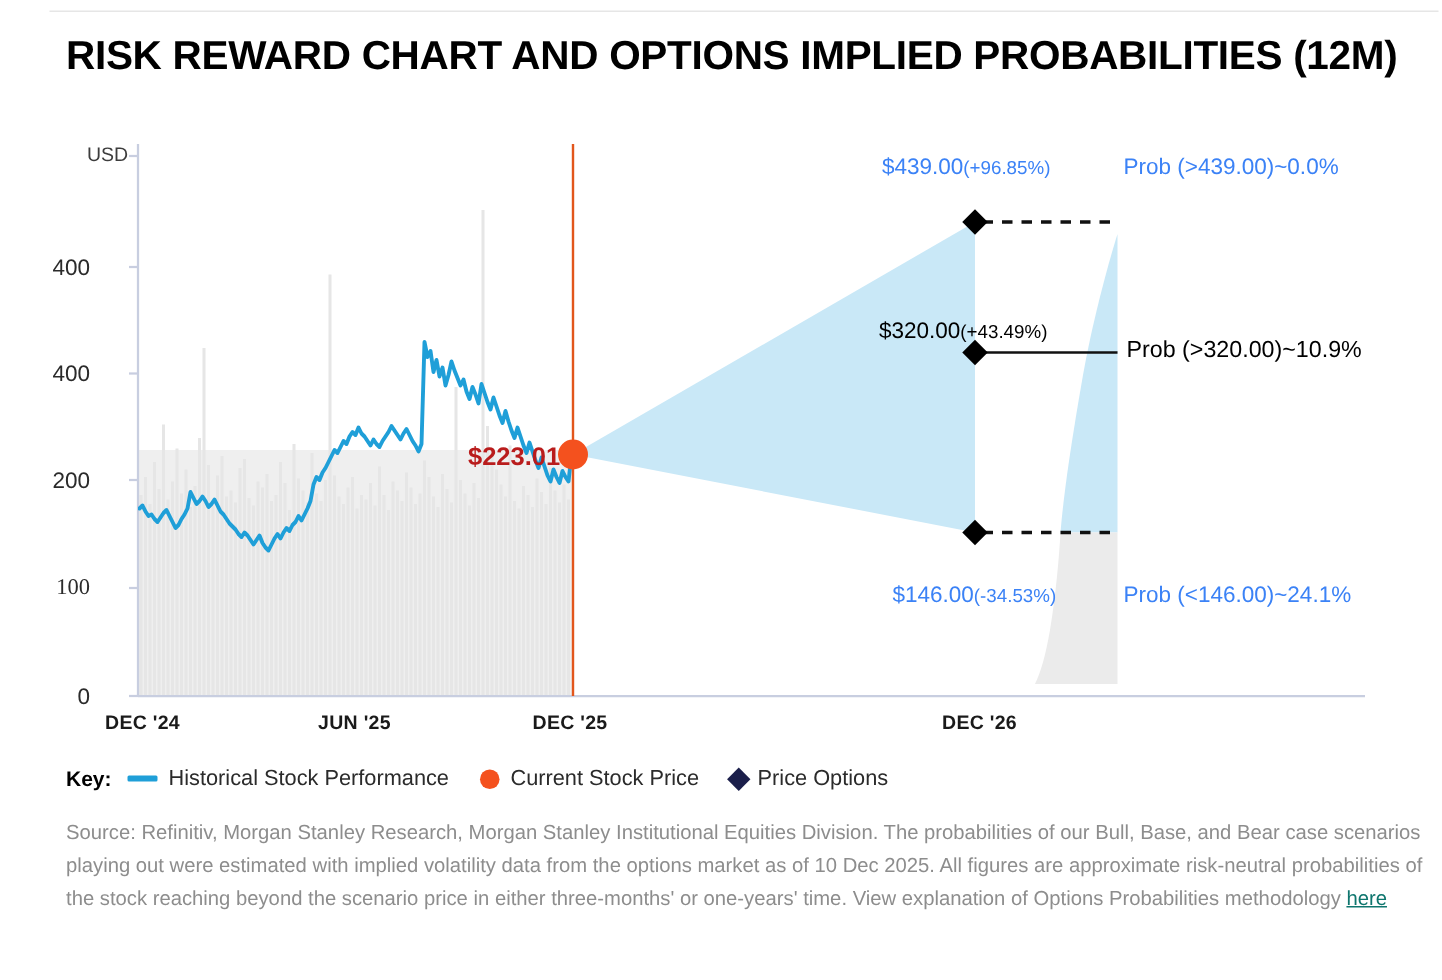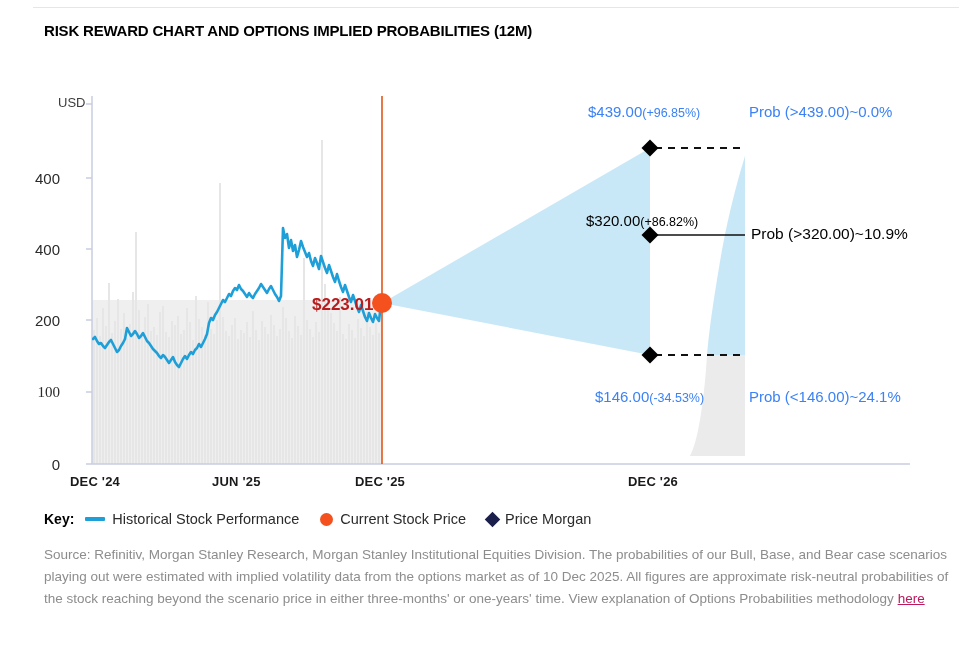--- a/index.html
+++ b/index.html
@@ -10,21 +10,21 @@
     color:#111111;
     overflow:hidden;
     position:relative;
   }
   .top-rule{
     position:absolute;left:33px;top:7px;width:926px;height:1px;
     background:#e6e6e6;
   }
   .chart-title{
     position:absolute;left:44px;top:22px;
-    font-size:15px;font-weight:bold;letter-spacing:-0.2px;
+    font-size:27px;font-weight:bold;letter-spacing:-0.2px;
     color:#000000;white-space:nowrap;
   }
   .plot{
     position:absolute;left:0;top:0;width:961px;height:500px;
   }
   .axis-unit{
     position:absolute;left:58px;top:95px;
     font-size:13px;color:#3d3d3d;
   }
   .ytick{
@@ -53,21 +53,21 @@
   }
   .legend b{color:#000;font-size:14px;margin-right:4px;}
   .lg-line{display:inline-block;width:20px;height:4px;background:#1f9fd8;border-radius:1px;}
   .lg-dot{display:inline-block;width:13px;height:13px;border-radius:50%;background:#f4511e;}
   .lg-dia{display:inline-block;width:11px;height:11px;background:#1b1f4b;transform:rotate(45deg);}
   .lg-item{display:flex;align-items:center;gap:7px;margin-right:14px;}
   .source{
     position:absolute;left:44px;top:544px;width:905px;
     font-size:13.5px;line-height:22px;color:#8d8d8d;
   }
-  .source a{color:#be185d;}
+  .source a{color:#0f766e;}
 </style>
 </head>
 <body>
 
 <div class="top-rule"></div>
 
 <div class="chart-title">RISK REWARD CHART AND OPTIONS IMPLIED PROBABILITIES (12M)</div>
 
 <svg class="plot" viewBox="0 0 961 500" width="961" height="500">
   <defs>
@@ -247,38 +247,38 @@
 <div class="xtick" style="left:628px;">DEC '26</div>
 
 <div class="price-tag" style="left:312px;top:295px;">$223.01</div>
 
 <div class="scenario-lbl muted" style="left:588px;top:103px;">
   <span>$439.00</span><span class="pct">(+96.85%)</span>
 </div>
 <div class="scenario-lbl muted" style="left:749px;top:103px;">Prob (&gt;439.00)~0.0%</div>
 
 <div class="scenario-lbl dark" style="left:586px;top:212px;">
-  <span>$320.00</span><span class="pct">(+86.82%)</span>
+  <span>$320.00</span><span class="pct">(+43.49%)</span>
 </div>
 <div class="scenario-lbl dark" style="left:751px;top:225px;font-size:15.5px;">Prob (&gt;320.00)~10.9%</div>
 
 <div class="scenario-lbl muted" style="left:595px;top:388px;">
   <span>$146.00</span><span class="pct">(-34.53%)</span>
 </div>
 <div class="scenario-lbl muted" style="left:749px;top:388px;">Prob (&lt;146.00)~24.1%</div>
 
 <div class="legend">
   <b>Key:</b>
   <span class="lg-item">
     <span class="lg-line"></span>
     <span>Historical Stock Performance</span>
   </span>
   <span class="lg-item">
     <span class="lg-dot"></span>
     <span>Current Stock Price</span>
   </span>
   <span class="lg-item">
     <span class="lg-dia"></span>
-    <span>Price Morgan</span>
+    <span>Price Options</span>
   </span>
 </div>
 
 <div class="source"><span>Source: Refinitiv, Morgan Stanley Research, Morgan Stanley Institutional Equities Division. The probabilities of our Bull, Base, and Bear case scenarios playing out were estimated with implied volatility data from the options market as of 10 Dec 2025. All figures are approximate risk-neutral probabilities of the stock reaching beyond the scenario price in either three-months' or one-years' time. View explanation of Options Probabilities methodology </span><a href="#">here</a></div>
 
 </body></html>

